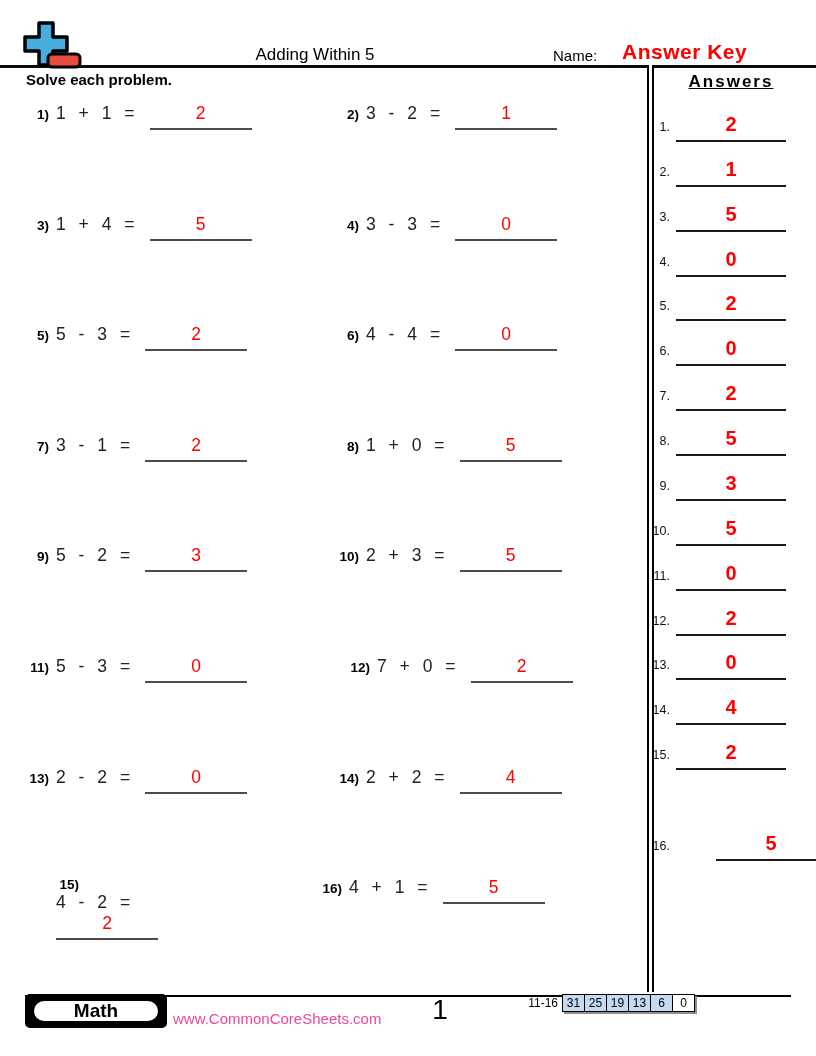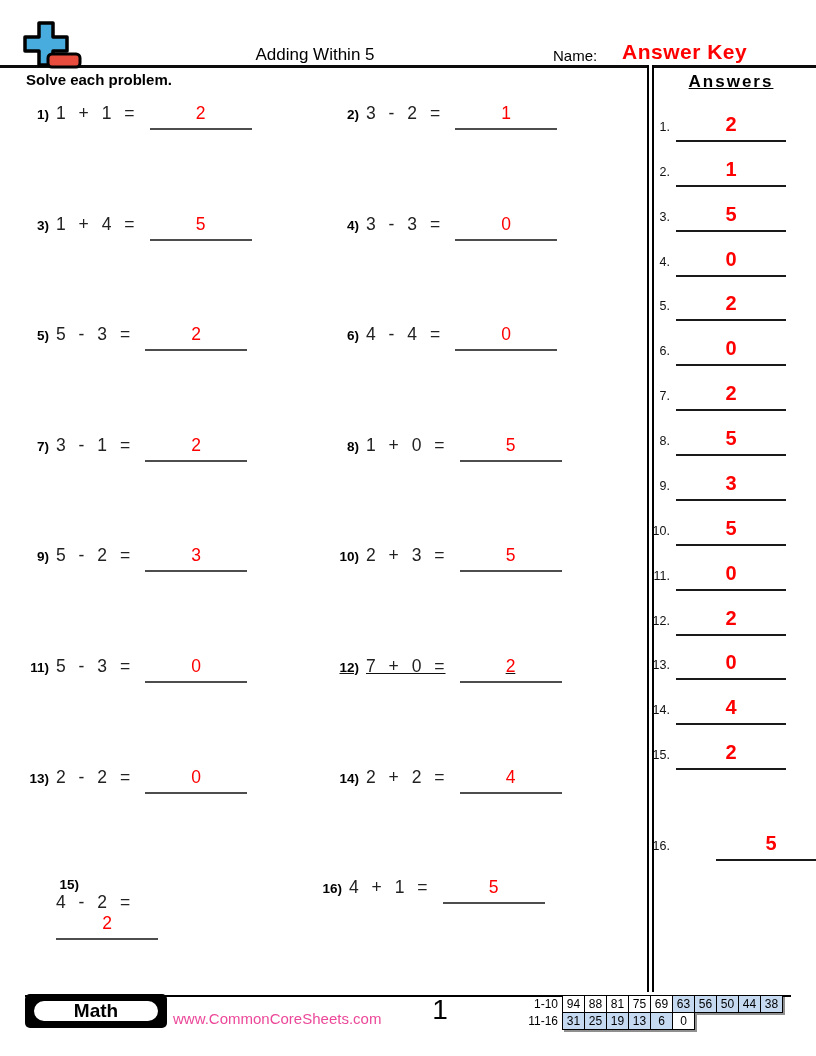--- a/index.html
+++ b/index.html
@@ -121,21 +121,21 @@
     <div class="problem" style="top: 545.4px; left: 336px;">
       <span class="pnum">10)</span>
       <span class="pexpr">2 + 3 =</span>
       <span class="pline">5</span>
     </div>
     <div class="problem" style="top: 656px; left: 26px;">
       <span class="pnum">11)</span>
       <span class="pexpr">5 - 3 =</span>
       <span class="pline">0</span>
     </div>
-    <div class="problem" style="top: 656px; left: 336px; text-decoration: underline;">
+    <div class="problem" style="top: 656px; left: 347px;">
       <span class="pnum">12)</span>
       <span class="pexpr">7 + 0 =</span>
       <span class="pline">2</span>
     </div>
     <div class="problem" style="top: 766.6px; left: 26px;">
       <span class="pnum">13)</span>
       <span class="pexpr">2 - 2 =</span>
       <span class="pline">0</span>
     </div>
     <div class="problem" style="top: 766.6px; left: 336px;">
@@ -222,35 +222,20 @@
       <span class="aline">5</span>
     </div>
   </div>
 
 <div class="abs footer-rule"></div>
 <div class="abs subject-box"></div>
 <div class="abs subject-pill">Math</div>
 <div class="abs website">www.CommonCoreSheets.com</div>
 <div class="abs page-number">1</div>
 <div class="abs score-table" id="score-table">
-    <div class="score-row">
-      <div class="score-label">1-10</div>
-      <div class="score-cells">
-        <div class="score-cell">94</div>
-        <div class="score-cell">88</div>
-        <div class="score-cell">81</div>
-        <div class="score-cell">75</div>
-        <div class="score-cell">69</div>
-        <div class="score-cell hl" style="background:var(--hl)">63</div>
-        <div class="score-cell hl" style="background:var(--hl)">56</div>
-        <div class="score-cell hl" style="background:var(--hl)">50</div>
-        <div class="score-cell hl" style="background:var(--hl)">44</div>
-        <div class="score-cell hl" style="background:var(--hl)">38</div>
-      </div>
-    </div>
     <div class="score-row second">
       <div class="score-label">11-16</div>
       <div class="score-cells">
         <div class="score-cell hl" style="background:var(--hl)">31</div>
         <div class="score-cell hl" style="background:var(--hl)">25</div>
         <div class="score-cell hl" style="background:var(--hl)">19</div>
         <div class="score-cell hl" style="background:var(--hl)">13</div>
         <div class="score-cell hl" style="background:var(--hl)">6</div>
         <div class="score-cell">0</div>
       </div>

